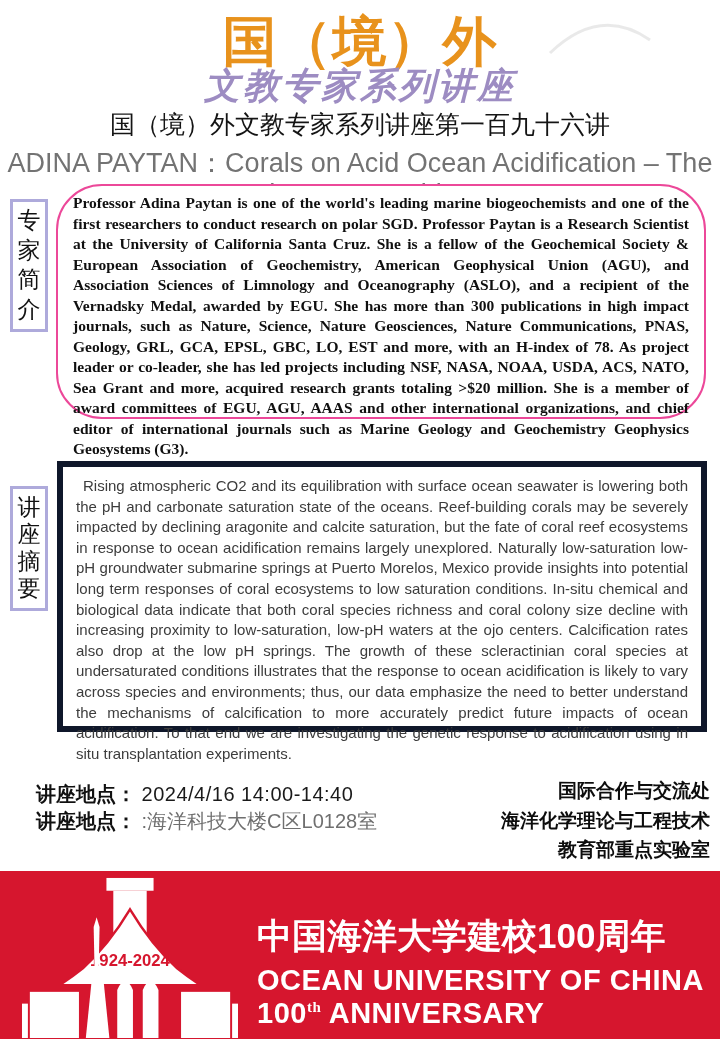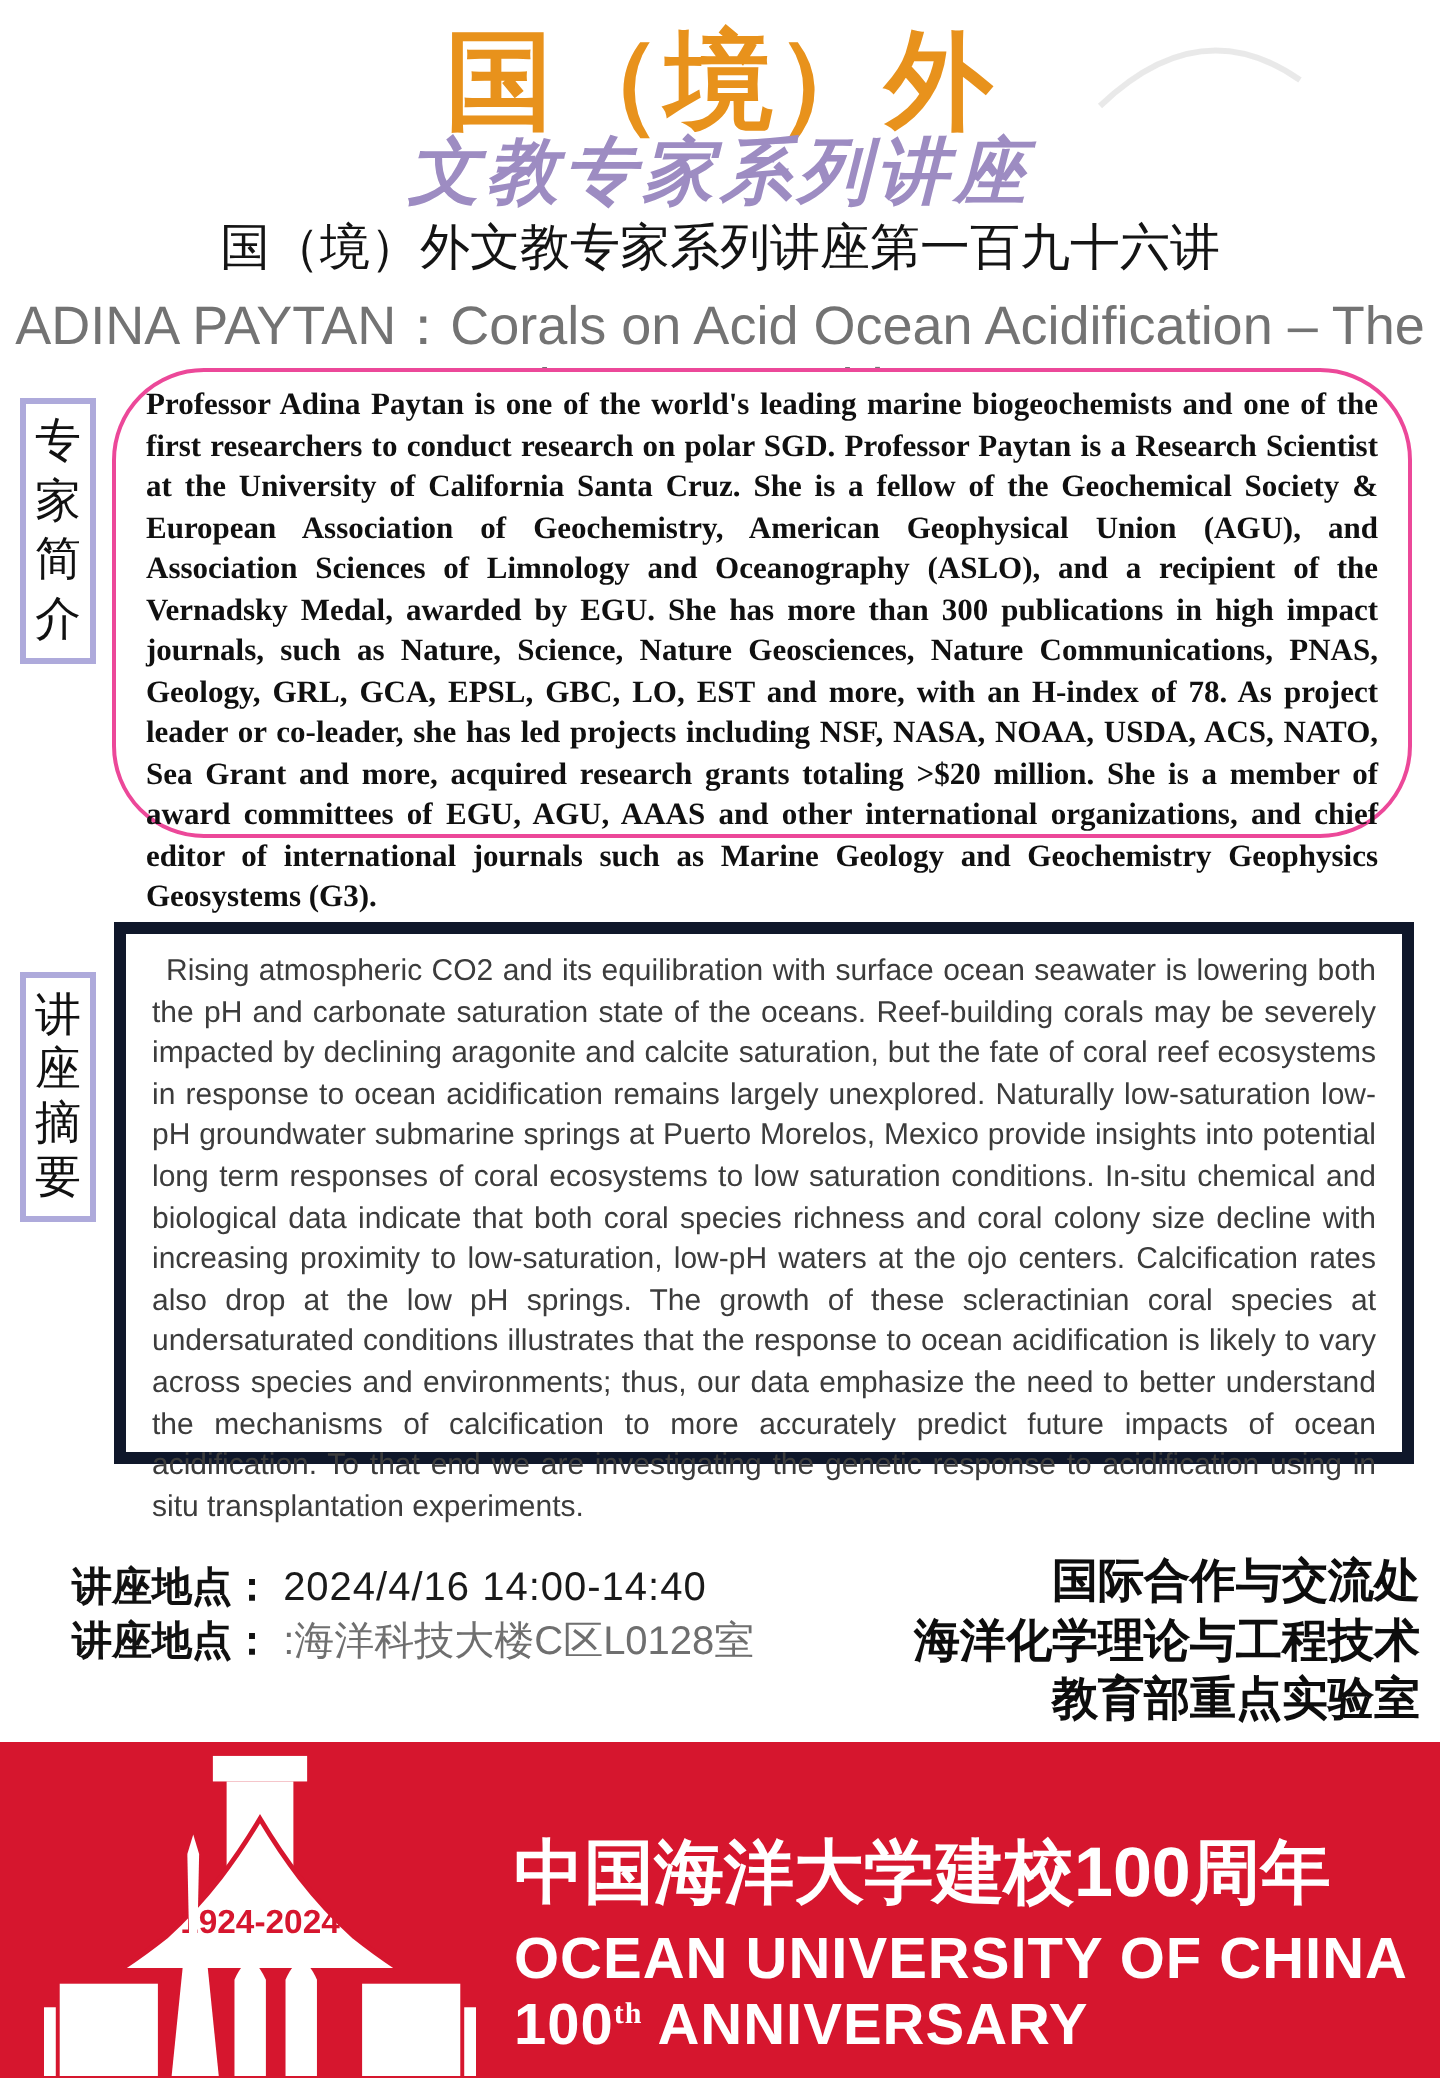--- a/index.html
+++ b/index.html
@@ -70,21 +70,21 @@
   .details { position:absolute; left:36px; top:781px; }
   .details .row { font-size:20px; line-height:27px; white-space:nowrap; }
   .details .lbl { font-weight:bold; color:#111; }
   .details .val-time { color:#1a1a1a; letter-spacing:.5px;margin-top:28px; }
   .details .val-loc { color:#6f6f6f; }
 
   
   .organizer {
     position:absolute; right:10px; top:776px; text-align:right;
     font-family:"Liberation Serif", serif; font-weight:bold; color:#0d0d0d;
-    font-size:23px; line-height:29.5px;
+    font-size:19px; line-height:29.5px;
   }
 
   
   .banner {
     position:absolute; left:0; top:871px; width:720px; height:168px;
     background:#D6162E;
   }
   .banner-logo { position:absolute; left:22px; top:5px; }
   .banner-text { position:absolute; left:257px; top:0; width:460px; color:#fff; }
   .banner-cn {

